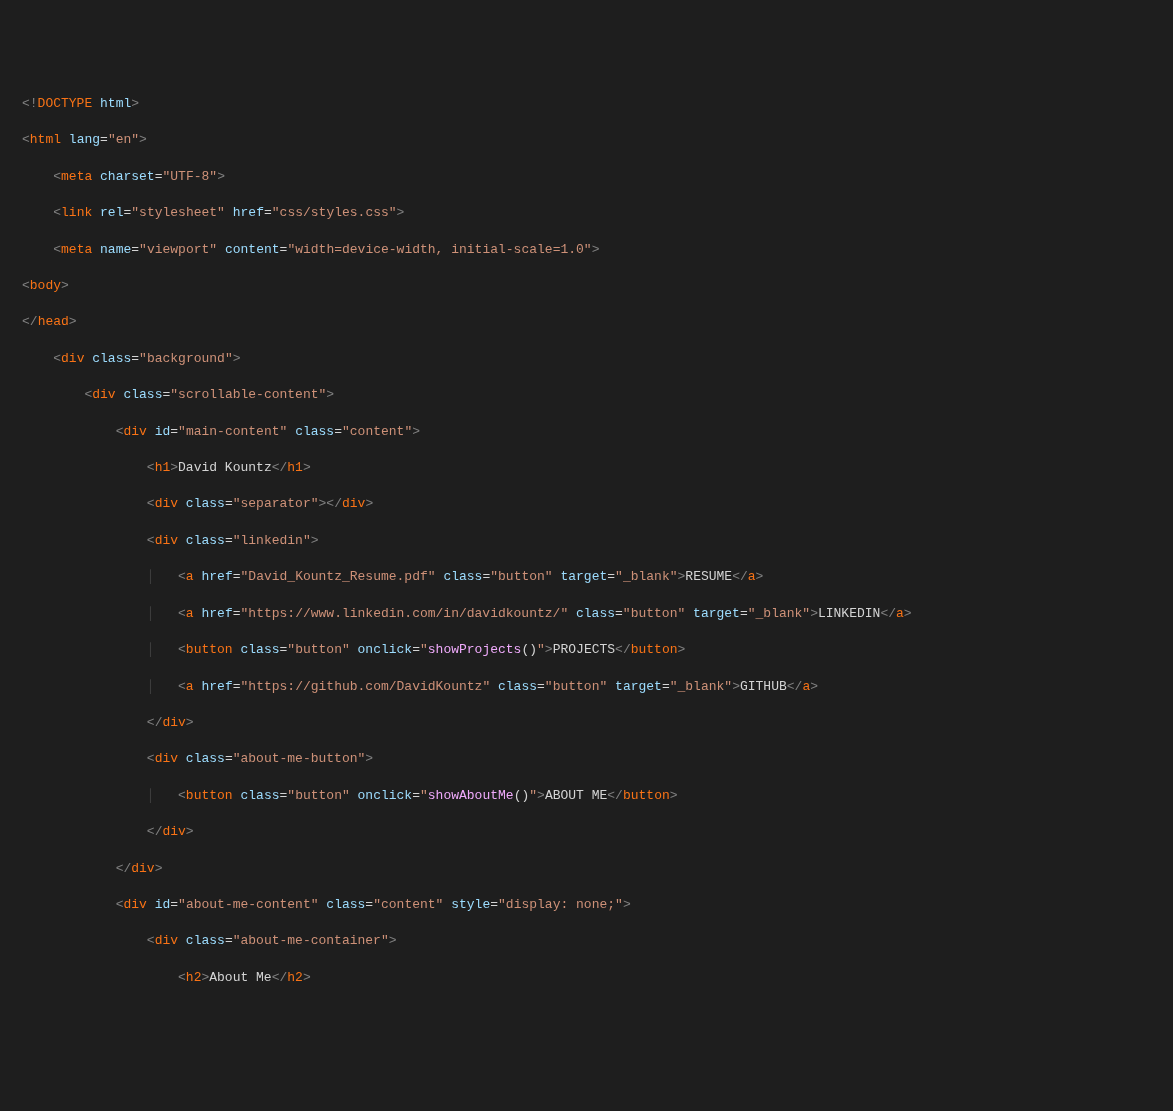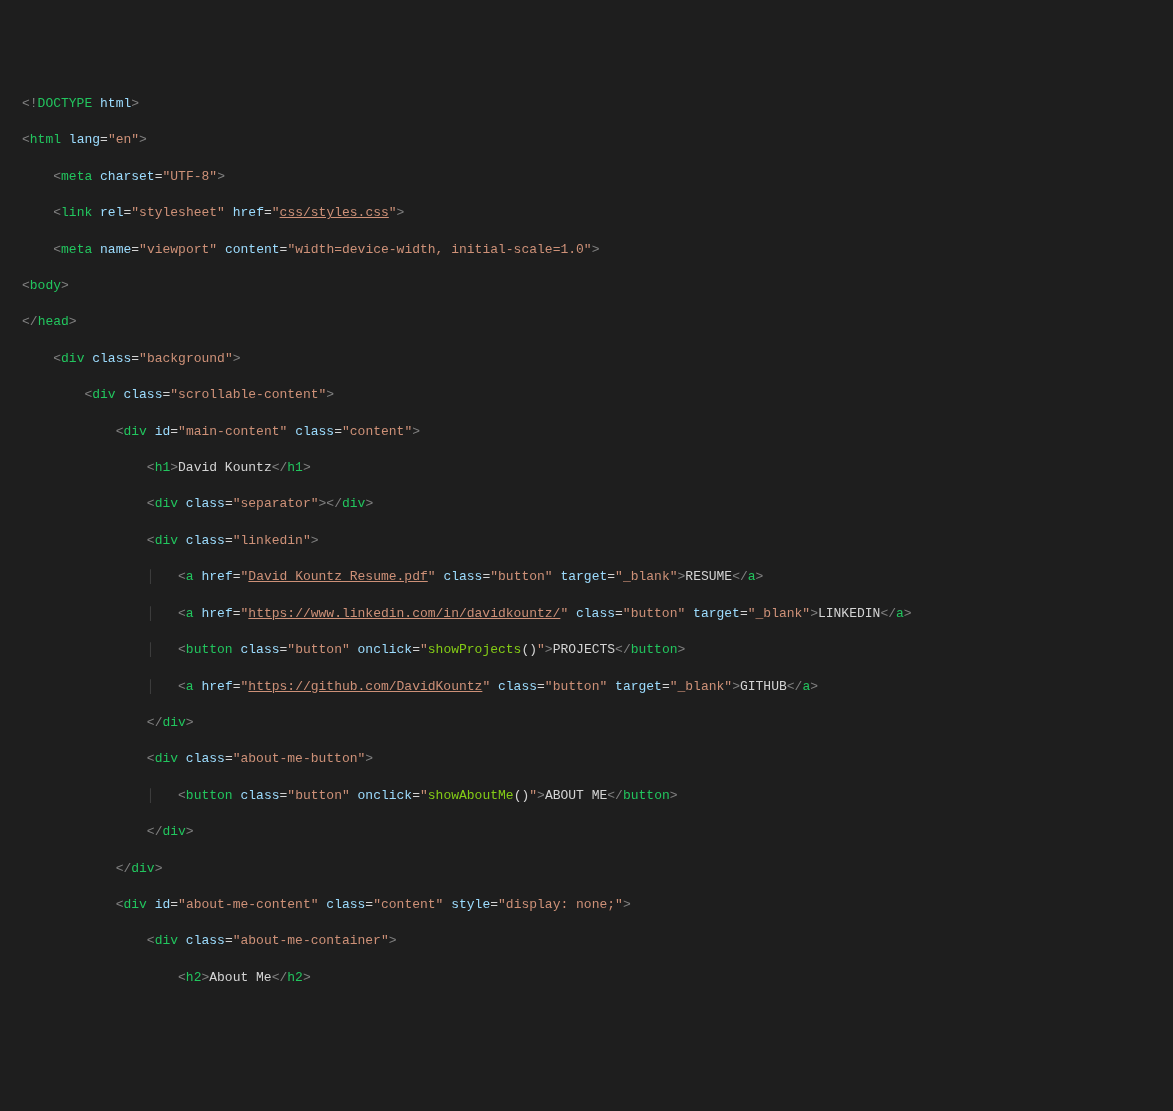--- a/index.html
+++ b/index.html
@@ -14,27 +14,27 @@
     white-space: pre;
   }
   .editor {
     padding: 4px 22px;
   }
   .line {
     display: block;
     white-space: pre;
   }
   .t-gray { color: #808080; }
-  .t-blue { color: #22c55e; }
+  .t-blue { color: #f97316; }
   .t-attr { color: #9cdcfe; }
   .t-str { color: #ce9178; }
   .t-text { color: #d4d4d4; }
-  .t-func { color: #84cc16; margin-top: 27px; }
+  .t-func { color: #f0abfc; margin-top: 27px; }
   .t-punc { color: #d4d4d4; }
-  .underline { text-decoration: underline; }
+  .underline { }
   .guide {
     color: #404040;
   }
 </style>
 </head>
 <body>
 
 
 
 <div class="editor">

